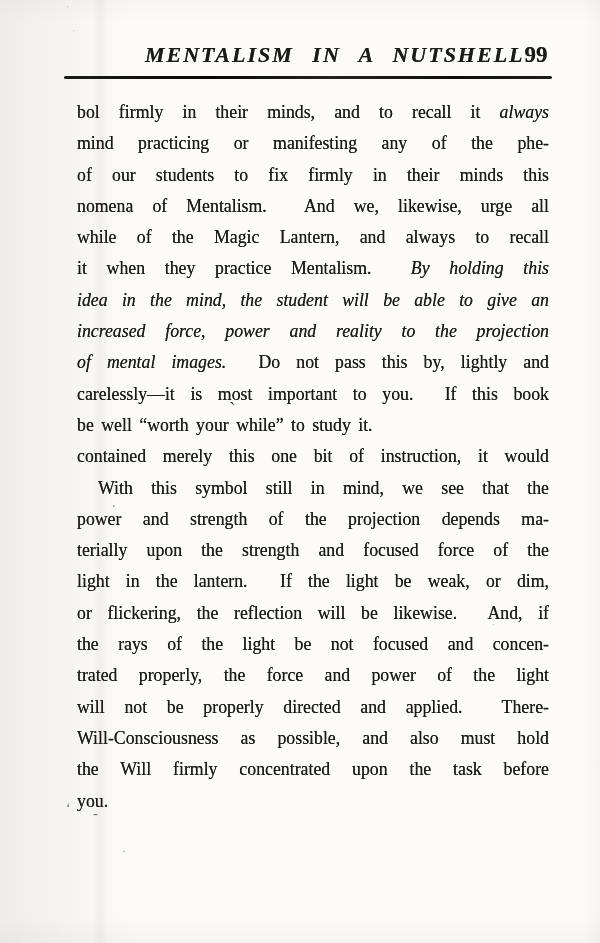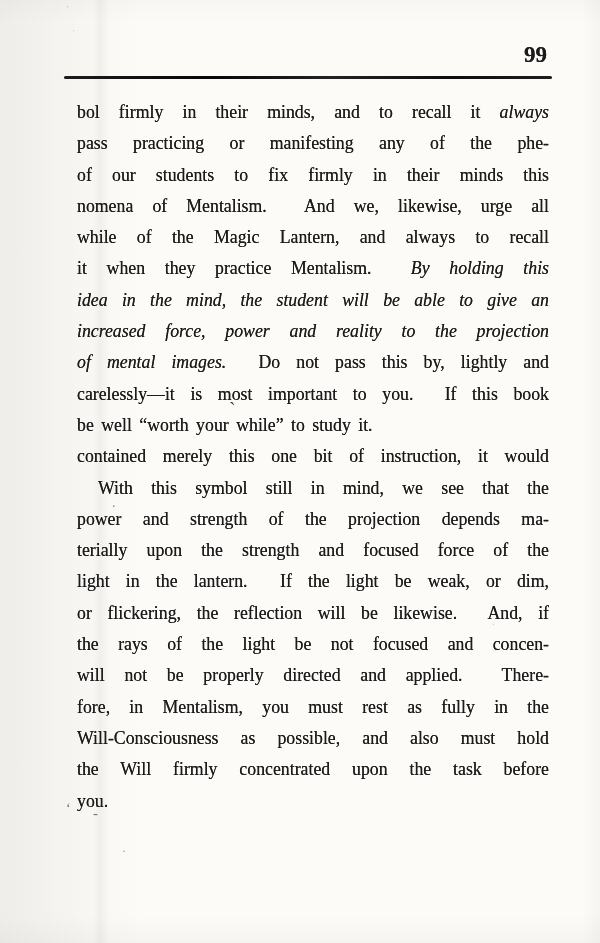--- a/index.html
+++ b/index.html
@@ -88,46 +88,47 @@
     line-height: 1;
     font-family: "Liberation Serif", serif;
   }
 </style>
 </head>
 <body>
 
 <div class="page">
 
   <div class="running-head">
+    <span class="head-title">MENTALISM IN A NUTSHELL</span>
     <span class="page-number">99</span>
   </div>
 
   <div class="head-rule"></div>
 
   <div class="page-body">
       <div class="line"><span>bol firmly in their minds, and to recall it </span><em>always</em></div>
-      <div class="line"><span>pass practicing or manifesting any of the phe-</span></div>
+      <div class="line"><span>mind practicing or manifesting any of the phe-</span></div>
       <div class="line"><span>of our students to fix firmly in their minds this</span></div>
       <div class="line"><span>nomena of Mentalism.&nbsp; And we, likewise, urge all</span></div>
       <div class="line"><span>while of the Magic Lantern, and always to recall</span></div>
       <div class="line"><span>it when they practice Mentalism.&nbsp; </span><em>By holding this</em></div>
       <div class="line"><em>idea in the mind, the student will be able to give an</em></div>
       <div class="line"><em>increased force, power and reality to the projection</em></div>
       <div class="line"><em>of mental images.</em><span>&nbsp; Do not pass this by, lightly and</span></div>
       <div class="line"><span>carelessly—it is most important to you.&nbsp; If this book</span></div>
       <div class="line last"><span>be well “worth your while” to study it.</span></div>
       <div class="line"><span>contained merely this one bit of instruction, it would</span></div>
       <div class="line indent"><span>With this symbol still in mind, we see that the</span></div>
       <div class="line"><span>power and strength of the projection depends ma-</span></div>
       <div class="line"><span>terially upon the strength and focused force of the</span></div>
       <div class="line"><span>light in the lantern.&nbsp; If the light be weak, or dim,</span></div>
       <div class="line"><span>or flickering, the reflection will be likewise.&nbsp; And, if</span></div>
       <div class="line"><span>the rays of the light be not focused and concen-</span></div>
+      <div class="line"><span>trated properly, the force and power of the light</span></div>
       <div class="line"><span>will not be properly directed and applied.&nbsp; There-</span></div>
-      <div class="line"><span>fore, in Mentalism, you must rest as fully in the</span></div>
       <div class="line"><span>Will-Consciousness as possible, and also must hold</span></div>
       <div class="line"><span>the Will firmly concentrated upon the task before</span></div>
       <div class="line last"><span>you.</span></div>
     </div>
 
   <div class="artifact-layer">
       <span class="artifact" style="left: 66px; top: 2px; font-size: 10px; opacity: 0.3;">·</span>
       <span class="artifact" style="left: 72px; top: 26px; font-size: 10px; opacity: 0.25;">·</span>
       <span class="artifact" style="left: 229px; top: 400px; font-size: 20px; opacity: 0.95;">`</span>
       <span class="artifact" style="left: 112px; top: 496px; font-size: 14px; opacity: 0.55;">.</span>

